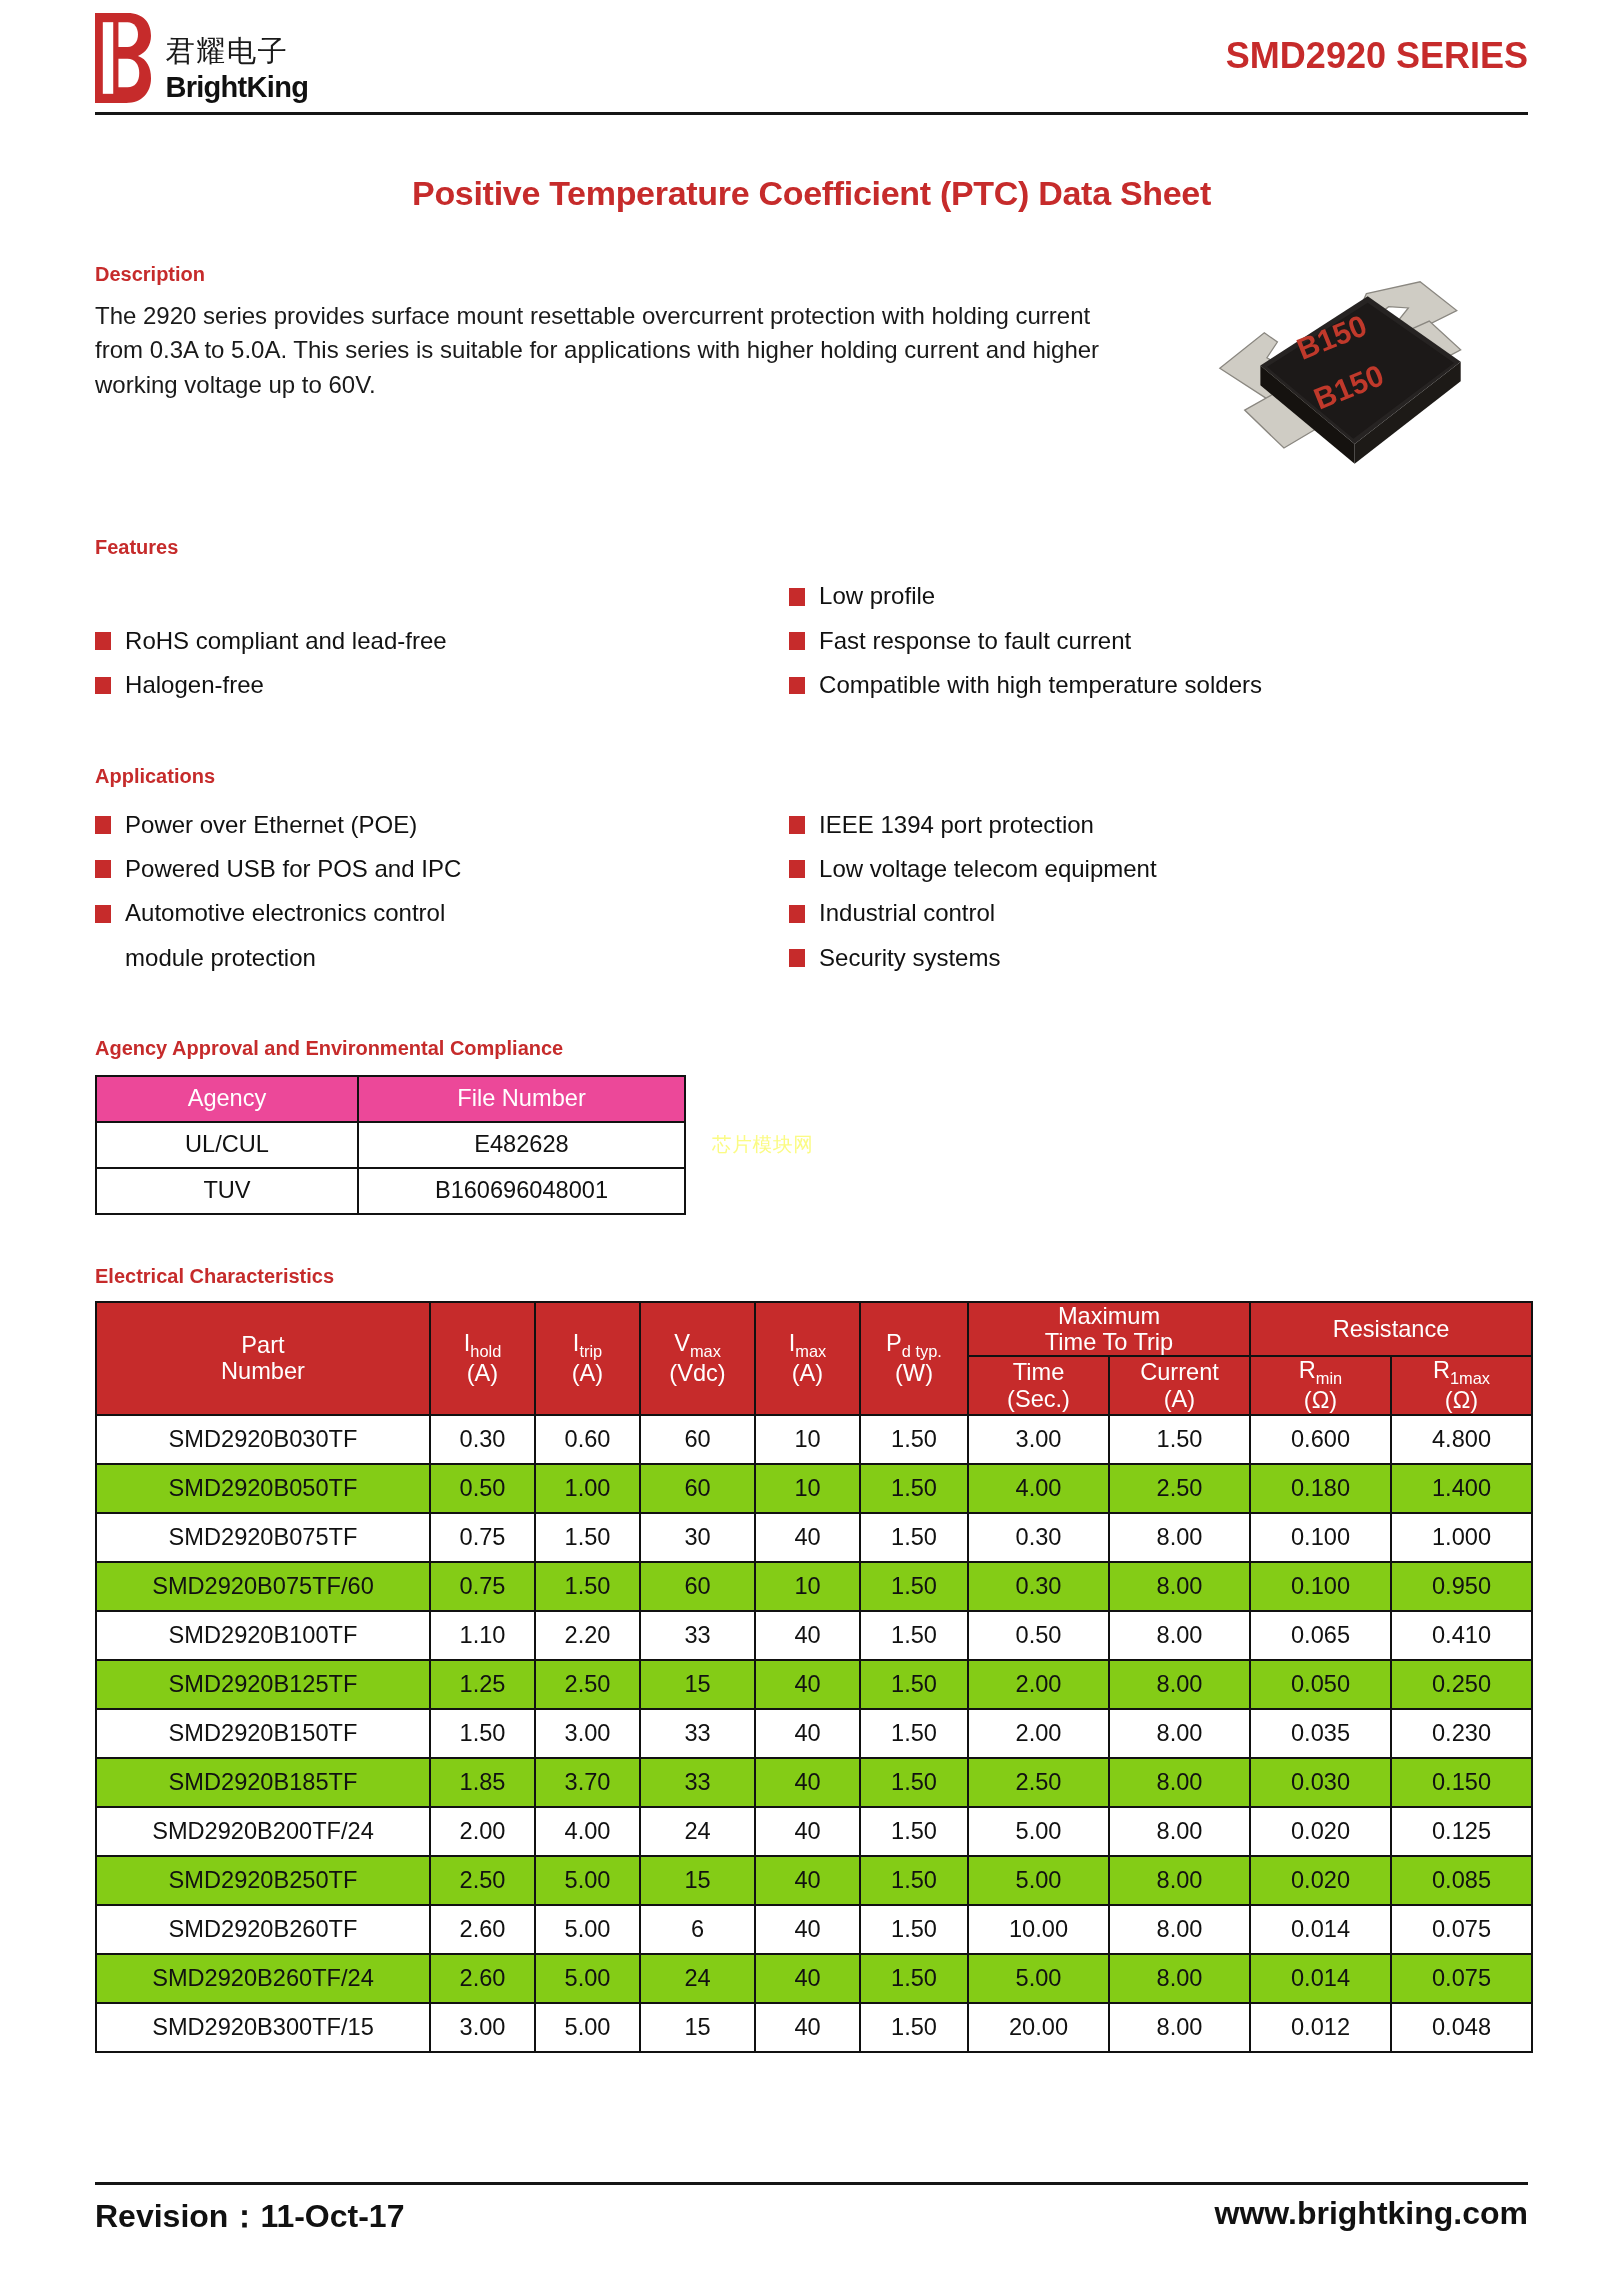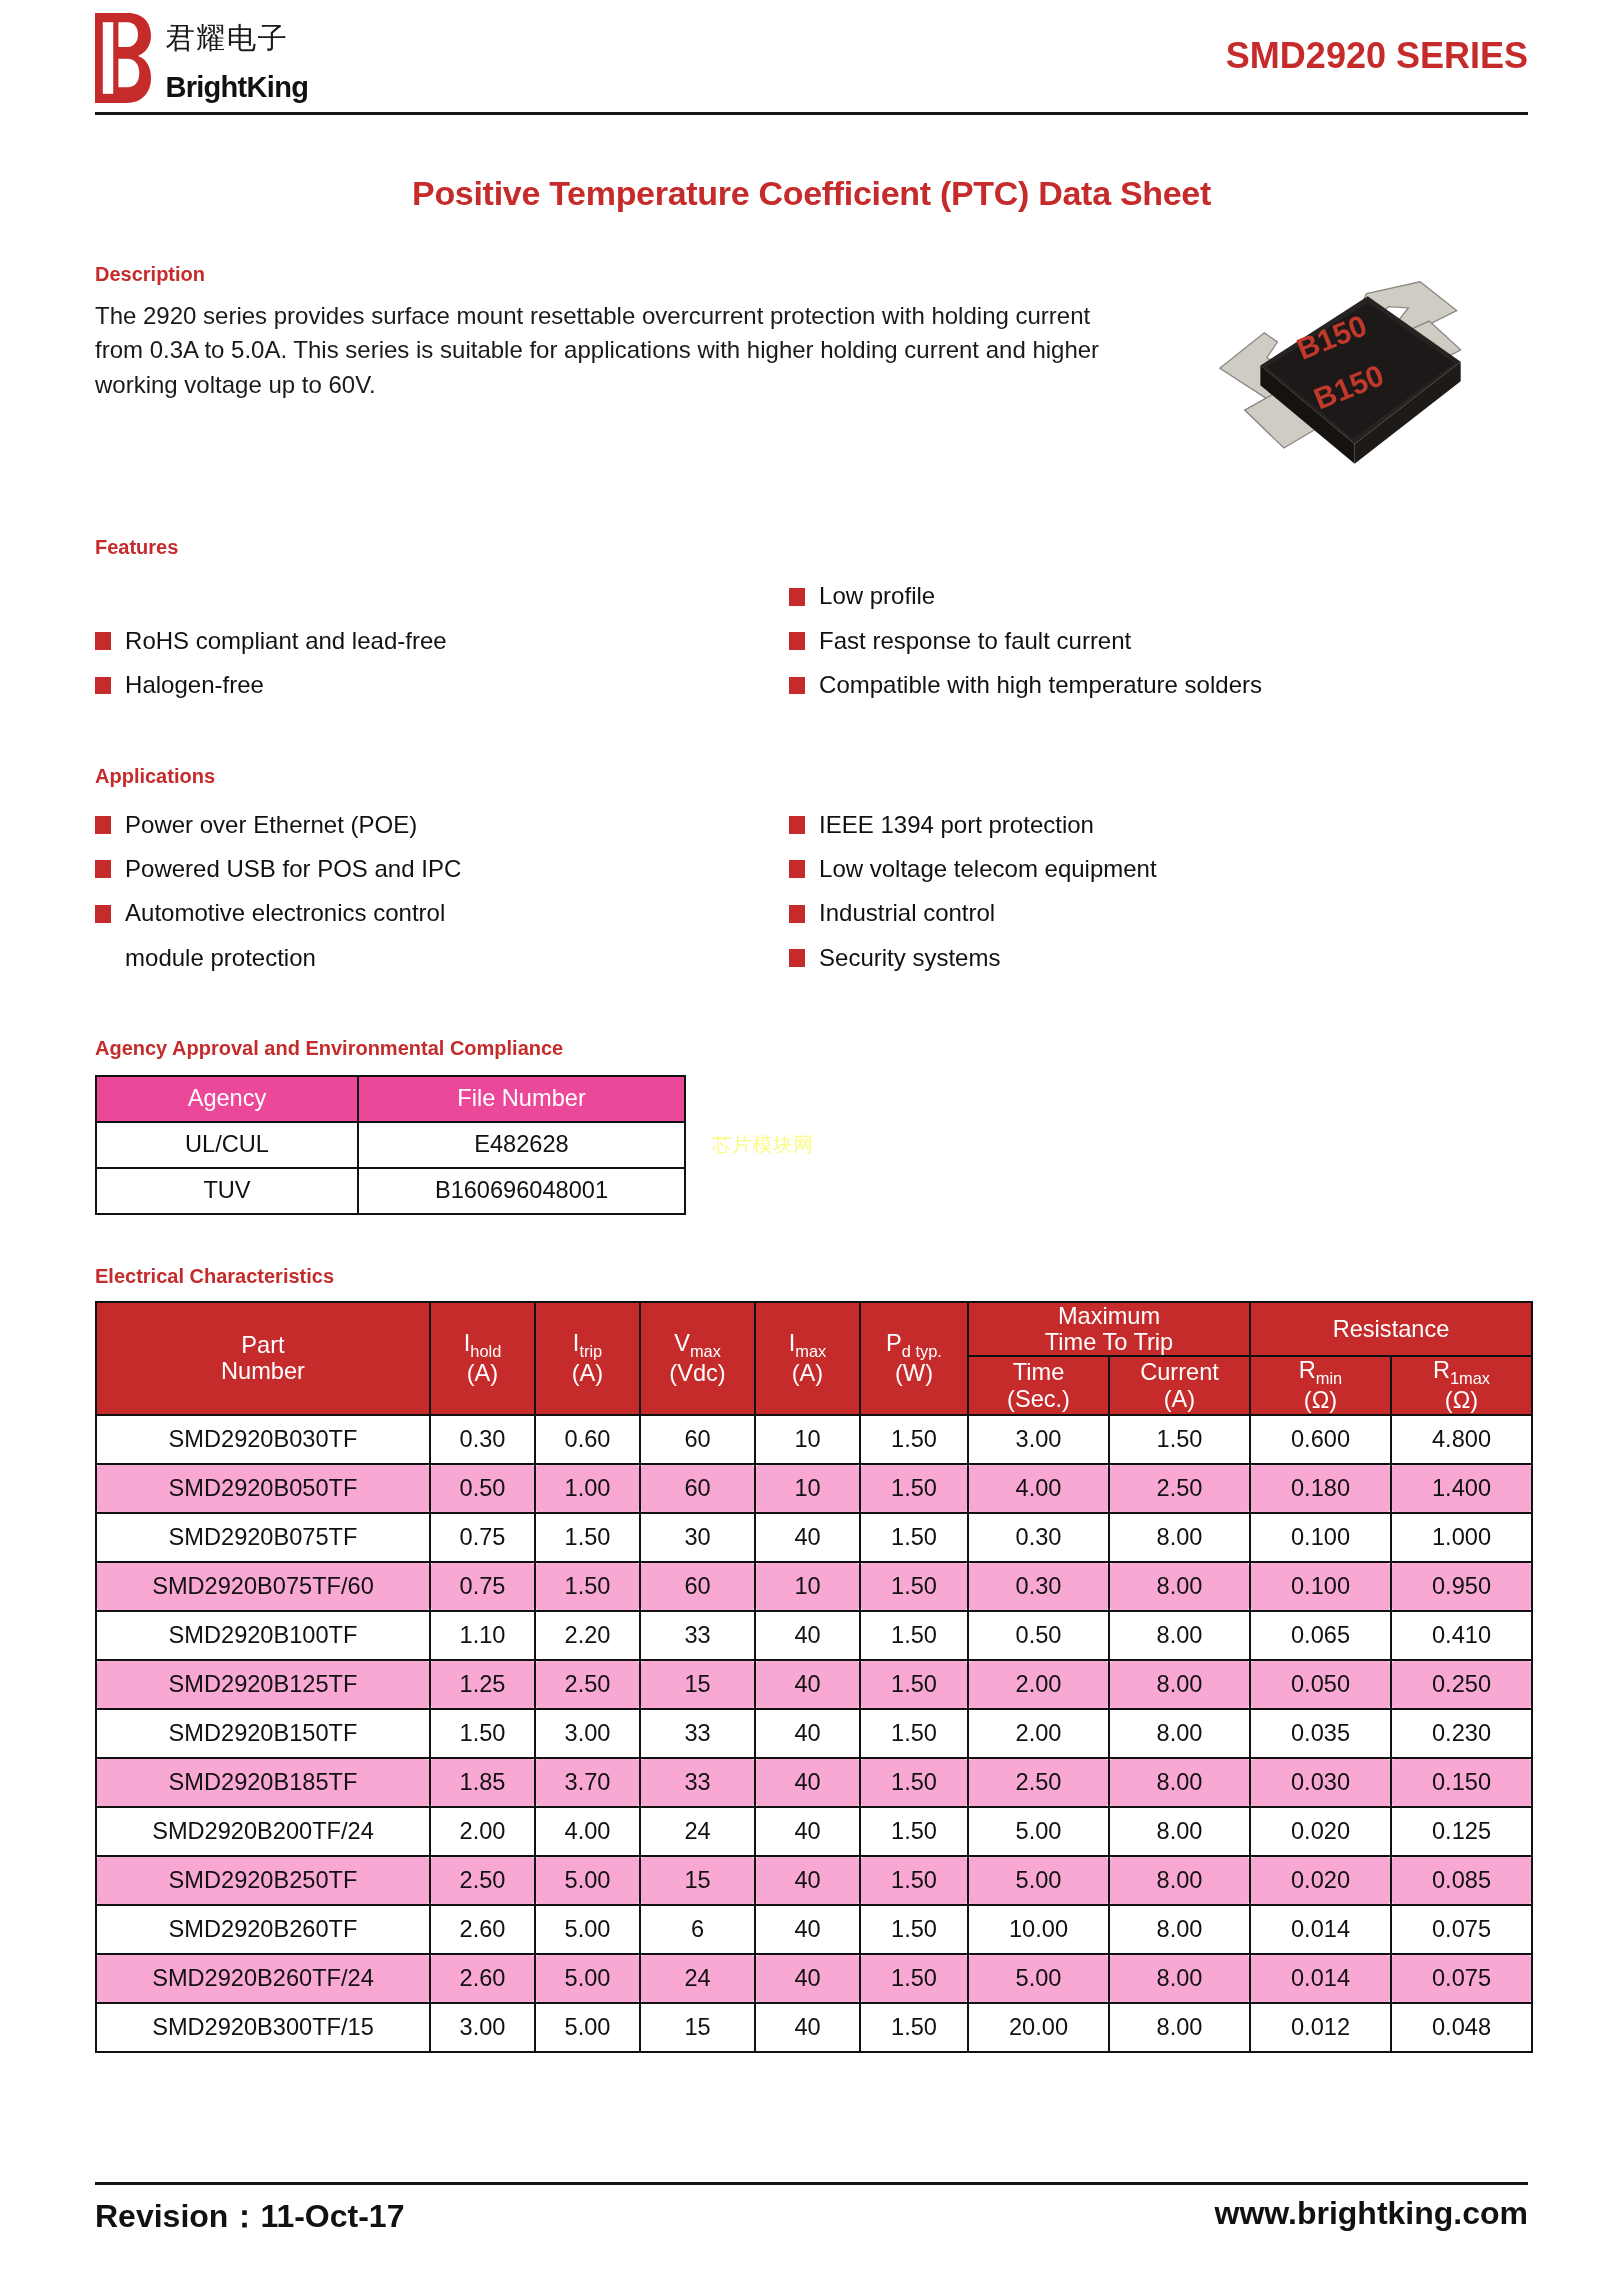--- a/index.html
+++ b/index.html
@@ -47,21 +47,21 @@
     flex-direction: column;
     justify-content: flex-end;
     line-height: 1;
     padding-bottom: 1.3px;
   }
   .logo-cn {
     font-size: 29.4px;
     letter-spacing: 1.3px;
     color: #1a1a1a;
     font-weight: 500;
-    margin-bottom: 21px;
+    margin-bottom: 8px;
   }
   .logo-en {
     font-size: 29px;
     font-weight: bold;
     color: #111111;
     letter-spacing: -0.7px;
     line-height: 0.95;
   }
   .series-title {
     font-size: 36px;
@@ -200,21 +200,21 @@
   table.main thead th {
     background: #C62B2B;
     color: #ffffff;
     line-height: 1.12;
   }
   table.main tbody td {
     height: 47px;
     color: #111111;
     background: #ffffff;
   }
-  table.main tbody tr.alt td { background: #f9a8d4; border-radius: 6px; }
+  table.main tbody tr.alt td { background: #84cc16; }
   .sub { font-size: 16.4px; vertical-align: sub; }
   .unit { display: block; font-size: 23.6px; }
   .hcell-main { display: block; }
 
   
   .footer {
     position: absolute;
     left: 95px;
     right: 95px;
     bottom: 56px;

